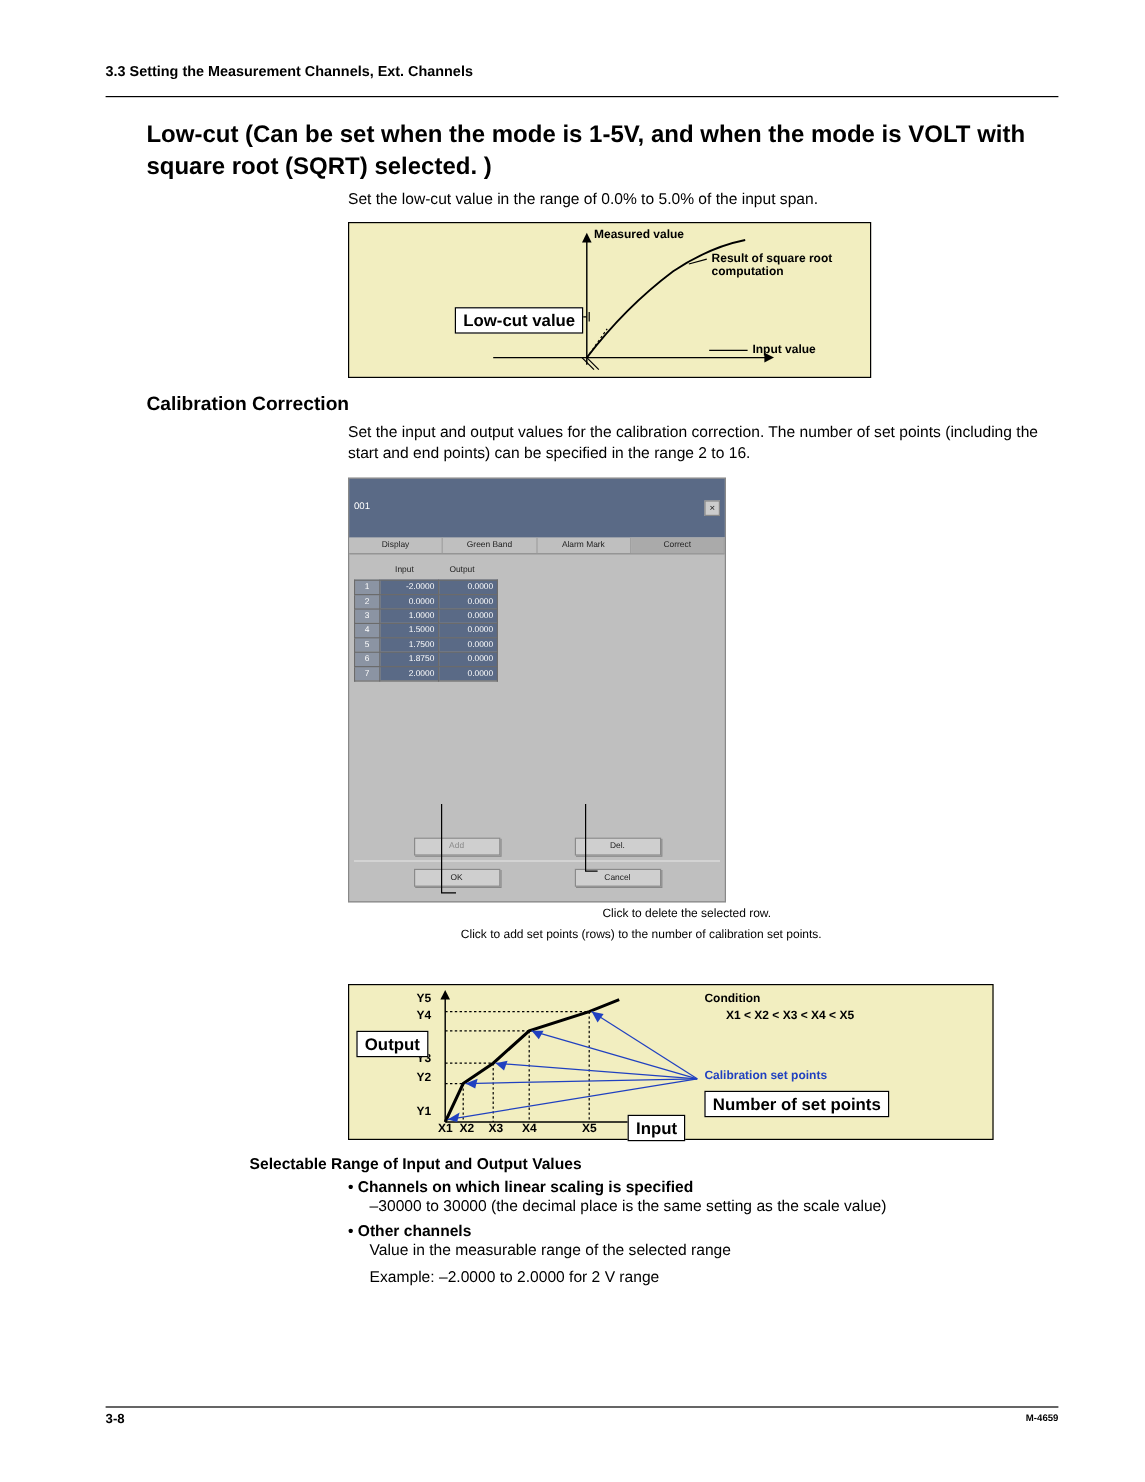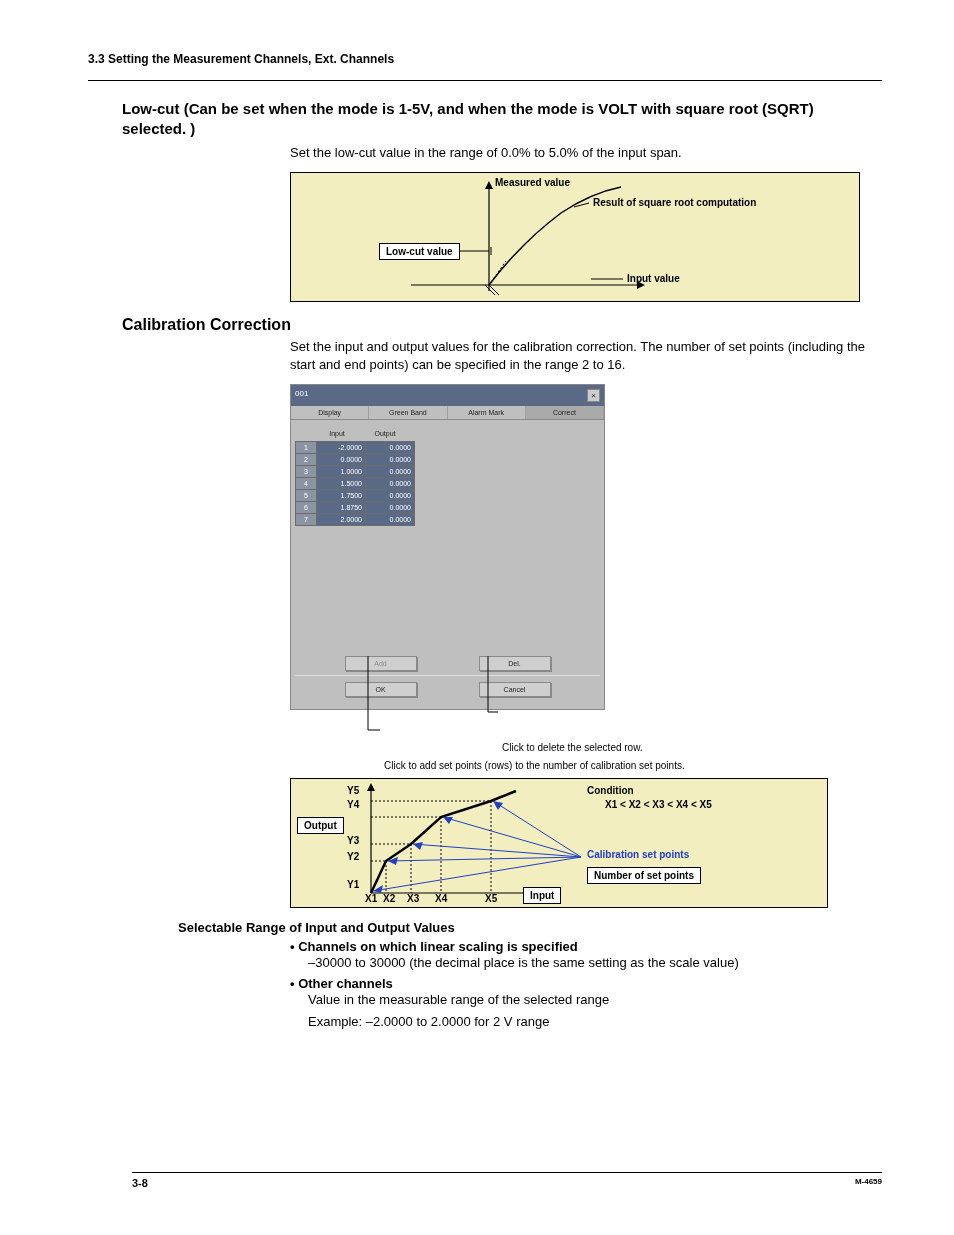--- a/index.html
+++ b/index.html
@@ -16,21 +16,21 @@
     position: relative;
   }
   .header {
     font-size: 12px;
     font-weight: bold;
     padding-bottom: 14px;
     border-bottom: 1.5px solid #000;
     margin-bottom: 18px;
   }
   .sub-h {
-    font-size: 15px;
+    font-size: 20px;
     font-weight: bold;
     margin: 0 0 4px 34px;
     line-height: 1.35;
   }
   .sub-h.first { margin-top: 0; }
   .body-text {
     font-size: 13px;
     margin: 0 0 10px 202px;
     line-height: 1.4;
   }
@@ -39,29 +39,29 @@
     font-weight: bold;
     margin: 14px 0 4px 34px;
   }
   .diagram {
     margin: 6px 0 12px 202px;
     border: 1px solid #000;
     background: #f2eec0;
     box-sizing: border-box;
   }
   .diagram1 {
-    width: 570px;
+    width: 436px;
     height: 130px;
     position: relative;
   }
   .label-box {
     display: inline-block;
     border: 1px solid #000;
     background: #fff;
-    font-size: 10px;
+    font-size: 14px;
     font-weight: bold;
     padding: 2px 6px;
   }
   .plain-label {
     font-size: 10px;
     font-weight: bold;
   }
   
   .dialog {
     width: 315px;
@@ -69,21 +69,21 @@
     border: 1px solid #888;
     background: #bfbfbf;
     box-sizing: border-box;
     font-size: 7px;
     color: #222;
   }
   .dlg-title {
     background: #5a6a86;
     color: #fff;
     font-size: 8px;
-    padding: 4px 4px;
+    padding: 18px 4px;
     display: flex;
     justify-content: space-between;
   }
   .dlg-title .x {
     width: 11px;
     height: 11px;
     background: #ccc;
     color: #222;
     text-align: center;
     line-height: 11px;
@@ -159,21 +159,21 @@
   }
   
   .diagram2 {
     width: 538px;
     height: 130px;
     position: relative;
   }
   .range-h {
     font-size: 13px;
     font-weight: bold;
-    margin: 10px 0 4px 90px;
+    margin: 10px 0 4px 120px;
   }
   .bullet-h {
     font-size: 13px;
     font-weight: bold;
     margin: 2px 0 0 202px;
   }
   .bullet-body {
     font-size: 13px;
     margin: 0 0 4px 220px;
     line-height: 1.4;
@@ -181,21 +181,20 @@
   .footer {
     position: absolute;
     bottom: 46px;
     left: 88px;
     right: 72px;
     border-top: 1px solid #000;
     padding-top: 4px;
     display: flex;
     justify-content: space-between;
     font-size: 11px;
-    margin-left: 44px;
   }
   .footer .pg { font-weight: bold; }
   .footer .doc { font-size: 8px; font-weight: bold; }
 </style>
 </head>
 <body>
 
 <div class="page">
 
   <div class="header">3.3  Setting the Measurement Channels, Ext. Channels</div>

